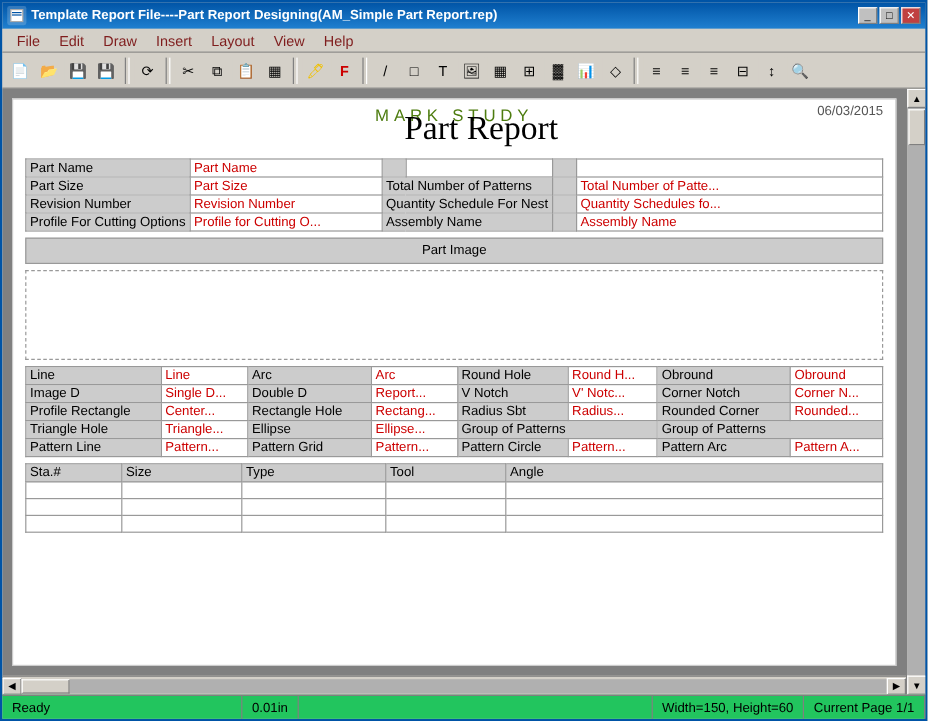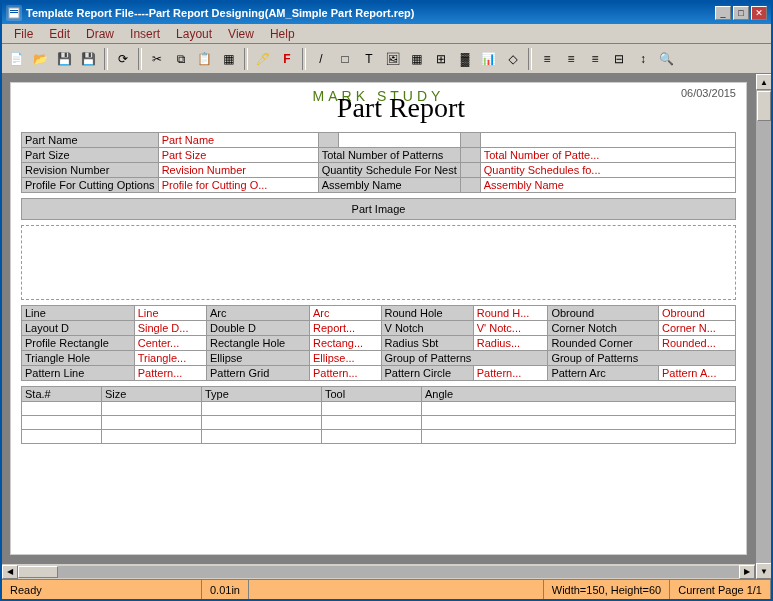--- a/index.html
+++ b/index.html
@@ -45,21 +45,21 @@
 
     .patterns-table { width: calc(100% - 20px); margin: 5px 10px 0 10px; border-collapse: collapse; font-size: 11px; }
     .patterns-table td { border: 1px solid #999; padding: 1px 3px; white-space: nowrap; overflow: hidden; max-width: 90px; margin-top: 44px; }
     .patterns-table .label-cell { background: #cccccc; }
     .patterns-table .value-cell { background: white; color: #cc0000; }
 
     .tools-table { width: calc(100% - 20px); margin: 5px 10px 0 10px; border-collapse: collapse; font-size: 11px; }
     .tools-table td { border: 1px solid #999; padding: 1px 3px; white-space: nowrap; }
     .tools-table .label-cell { background: #cccccc; }
 
-    .status-bar { height: 20px; background: #fdba74; border-top: 1px solid #808080; display: flex; align-items: flex-end; padding: 0; flex-shrink: 0; }
+    .status-bar { height: 20px; background: #22c55e; border-top: 1px solid #808080; display: flex; align-items: flex-end; padding: 0; flex-shrink: 0; }
     .status-panel { border-right: 1px solid #808080; padding: 0 8px; height: 100%; display: flex; align-items: center; font-size: 11px; }
     .status-panel:first-child { min-width: 200px; }
     .scrollbar-x { height: 16px; background: #d4d0c8; border-top: 1px solid #808080; display: flex; align-items: center; flex-shrink: 0; }
     .scroll-x-btn { width: 16px; height: 14px; background: #d4d0c8; border: 1px solid #808080; border-top-color: #fff; border-left-color: #fff; display: flex; align-items: center; justify-content: center; font-size: 8px; cursor: pointer; flex-shrink: 0; }
     .scroll-x-track { flex: 1; background: #b0b0b0; height: 12px; }
     .scroll-x-thumb { width: 40px; height: 12px; background: #d4d0c8; border: 1px solid #808080; border-top-color: #fff; border-left-color: #fff; }
   </style>
 </head>
 <body>
 
@@ -186,21 +186,21 @@
               <td class="label-cell">Line</td>
               <td class="value-cell">Line</td>
               <td class="label-cell">Arc</td>
               <td class="value-cell">Arc</td>
               <td class="label-cell">Round Hole</td>
               <td class="value-cell">Round H...</td>
               <td class="label-cell">Obround</td>
               <td class="value-cell">Obround</td>
             </tr>
             <tr>
-              <td class="label-cell">Layout D</td>
+              <td class="label-cell">Image D</td>
               <td class="value-cell">Single D...</td>
               <td class="label-cell">Double D</td>
               <td class="value-cell">Report...</td>
               <td class="label-cell">V Notch</td>
               <td class="value-cell">V' Notc...</td>
               <td class="label-cell">Corner Notch</td>
               <td class="value-cell">Corner N...</td>
             </tr>
             <tr>
               <td class="label-cell">Profile Rectangle</td>

